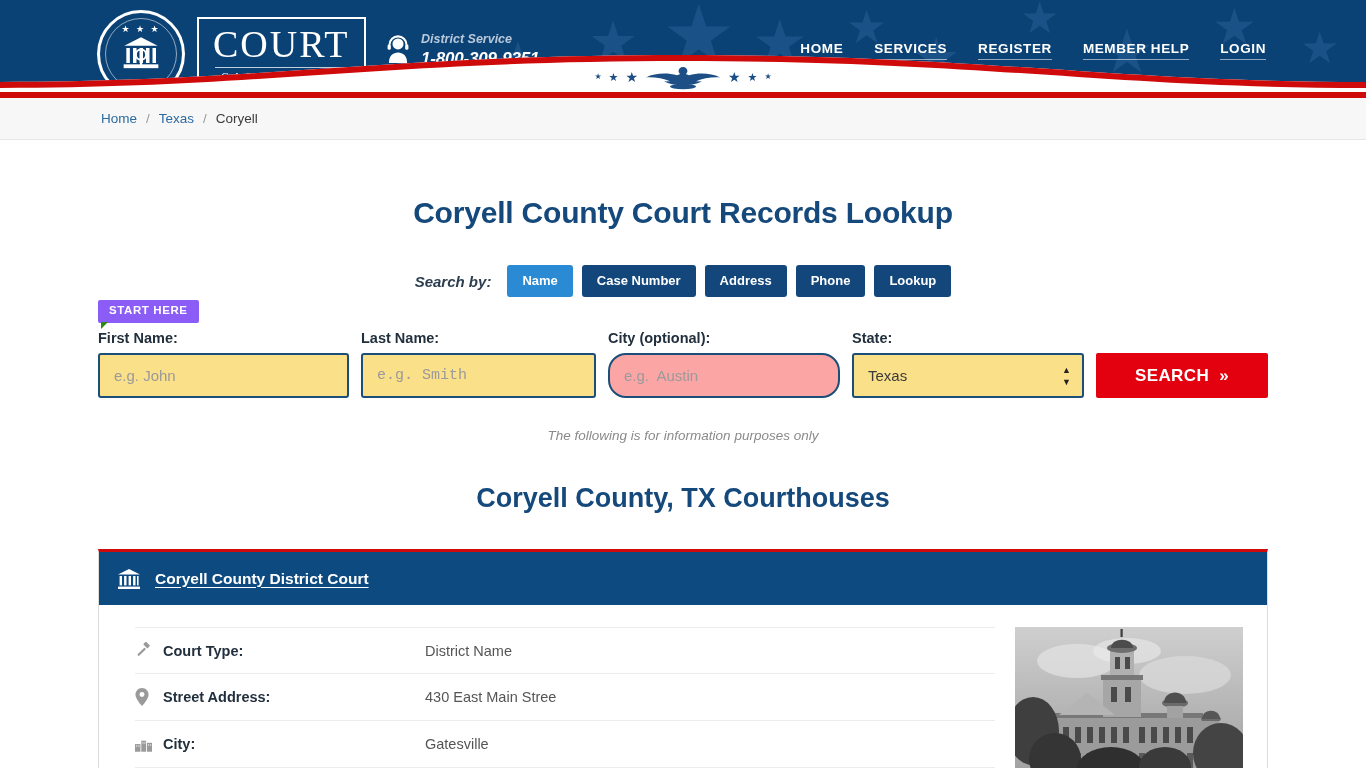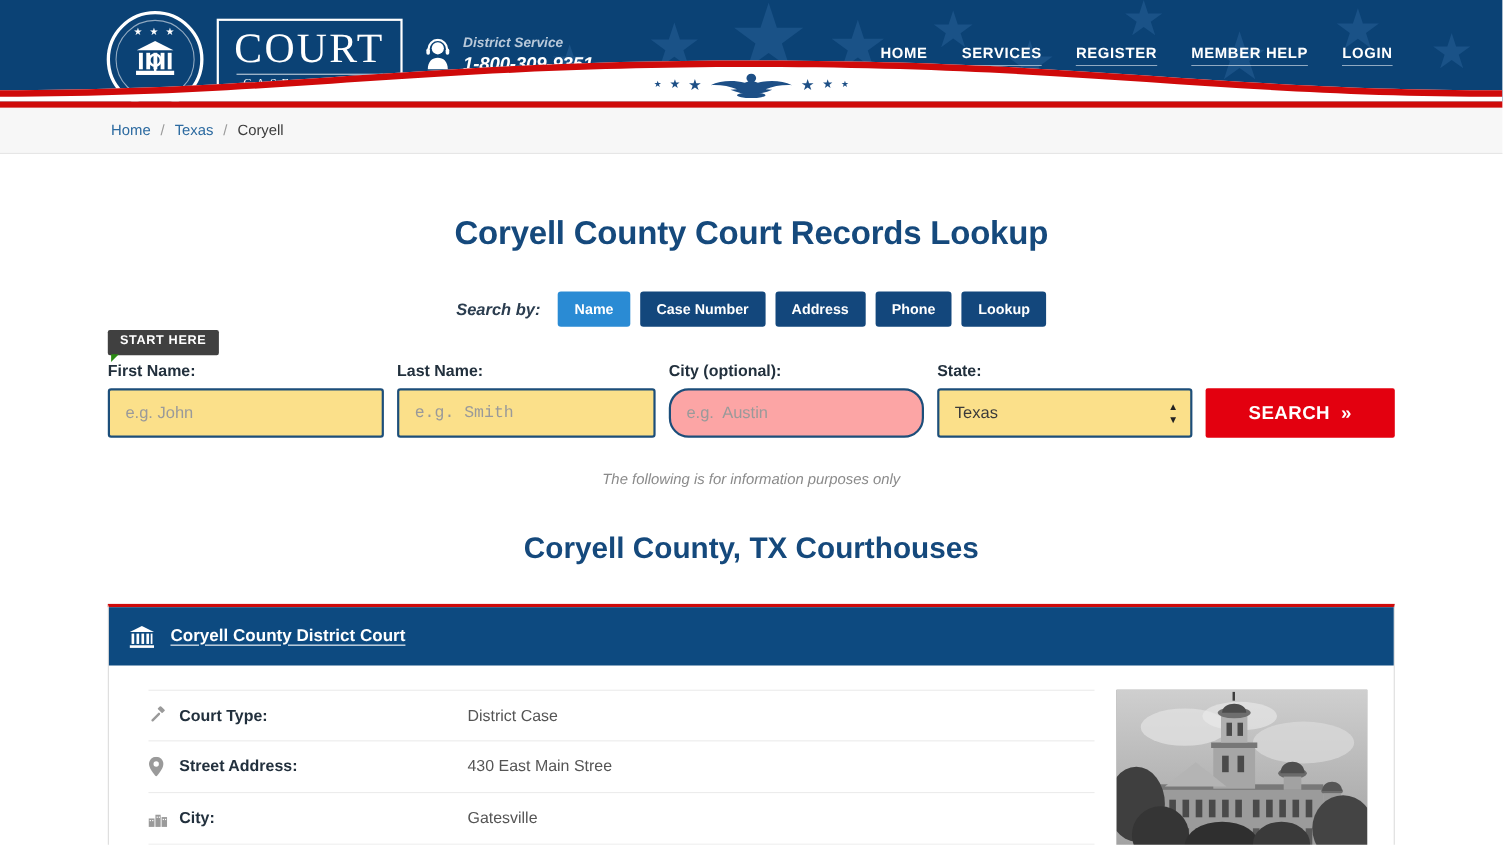--- a/index.html
+++ b/index.html
@@ -220,21 +220,21 @@
     cursor: pointer;
     display: flex; align-items: center; justify-content: center; gap: 10px;
     font-family: "Liberation Sans", sans-serif;
   }
   .search-btn .chev { font-size: 17px; font-weight: bold; }
 
   
   .start-here {
     position: absolute;
     left: 0; top: -30px;
-    background: #404040;
+    background: #8b5cf6;
     color: #ffffff;
     font-size: 11.5px; font-weight: bold; letter-spacing: .6px;
     padding: 5px 11px 6px 11px;
     border-radius: 2px;
     line-height: 1;
   }
   .start-here::after {
     content: "";
     position: absolute;
     left: 3px; bottom: -6px;
@@ -473,21 +473,21 @@
         <div class="detail-col">
 
           <div class="d-row">
             <span class="d-icon">
               <svg width="17" height="17" viewBox="0 0 24 24" fill="currentColor">
                 <rect x="12.2" y="1.6" width="8.4" height="5.4" rx="1" transform="rotate(45 16.4 4.3)"></rect>
                 <rect x="2" y="12.4" width="14.6" height="3.1" rx="1.4" transform="rotate(-45 9.3 13.9)"></rect>
               </svg>
             </span>
             <span class="d-label">Court Type:</span>
-            <span class="d-value">District Case</span>
+            <span class="d-value">District Name</span>
           </div>
 
           <div class="d-row">
             <span class="d-icon">
               <svg width="14" height="18" viewBox="0 0 16 22" fill="currentColor">
                 <path d="M8 0 C3.6 0 0 3.6 0 8 C0 14 8 22 8 22 C8 22 16 14 16 8 C16 3.6 12.4 0 8 0 Z"></path>
                 <circle cx="8" cy="8" r="3" fill="#ffffff"></circle>
               </svg>
             </span>
             <span class="d-label">Street Address:</span>

